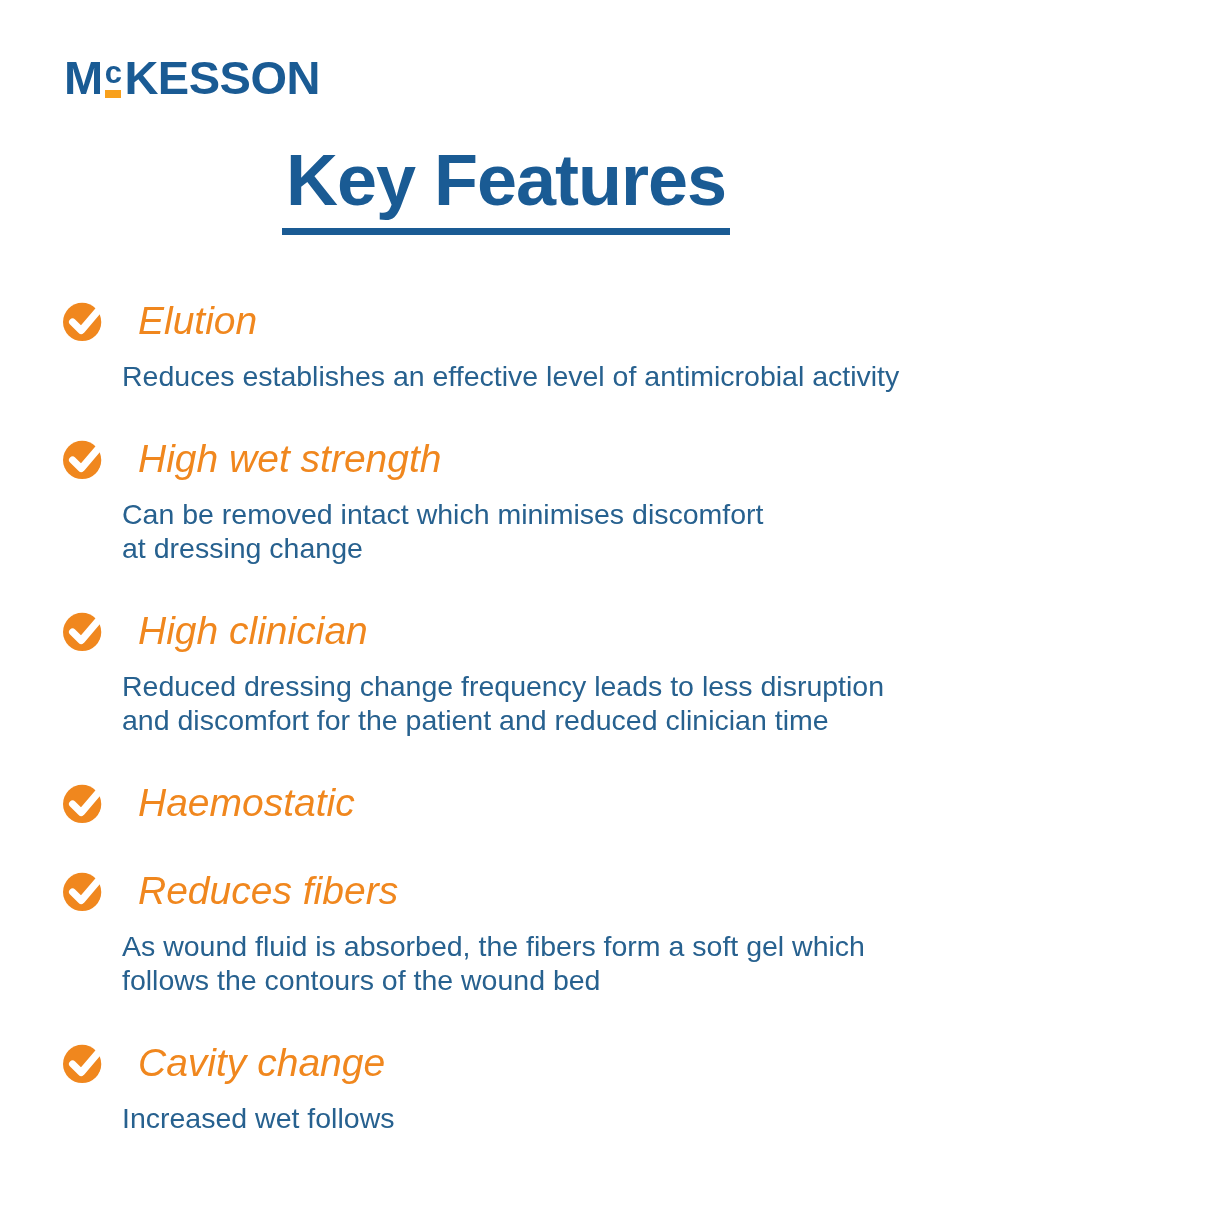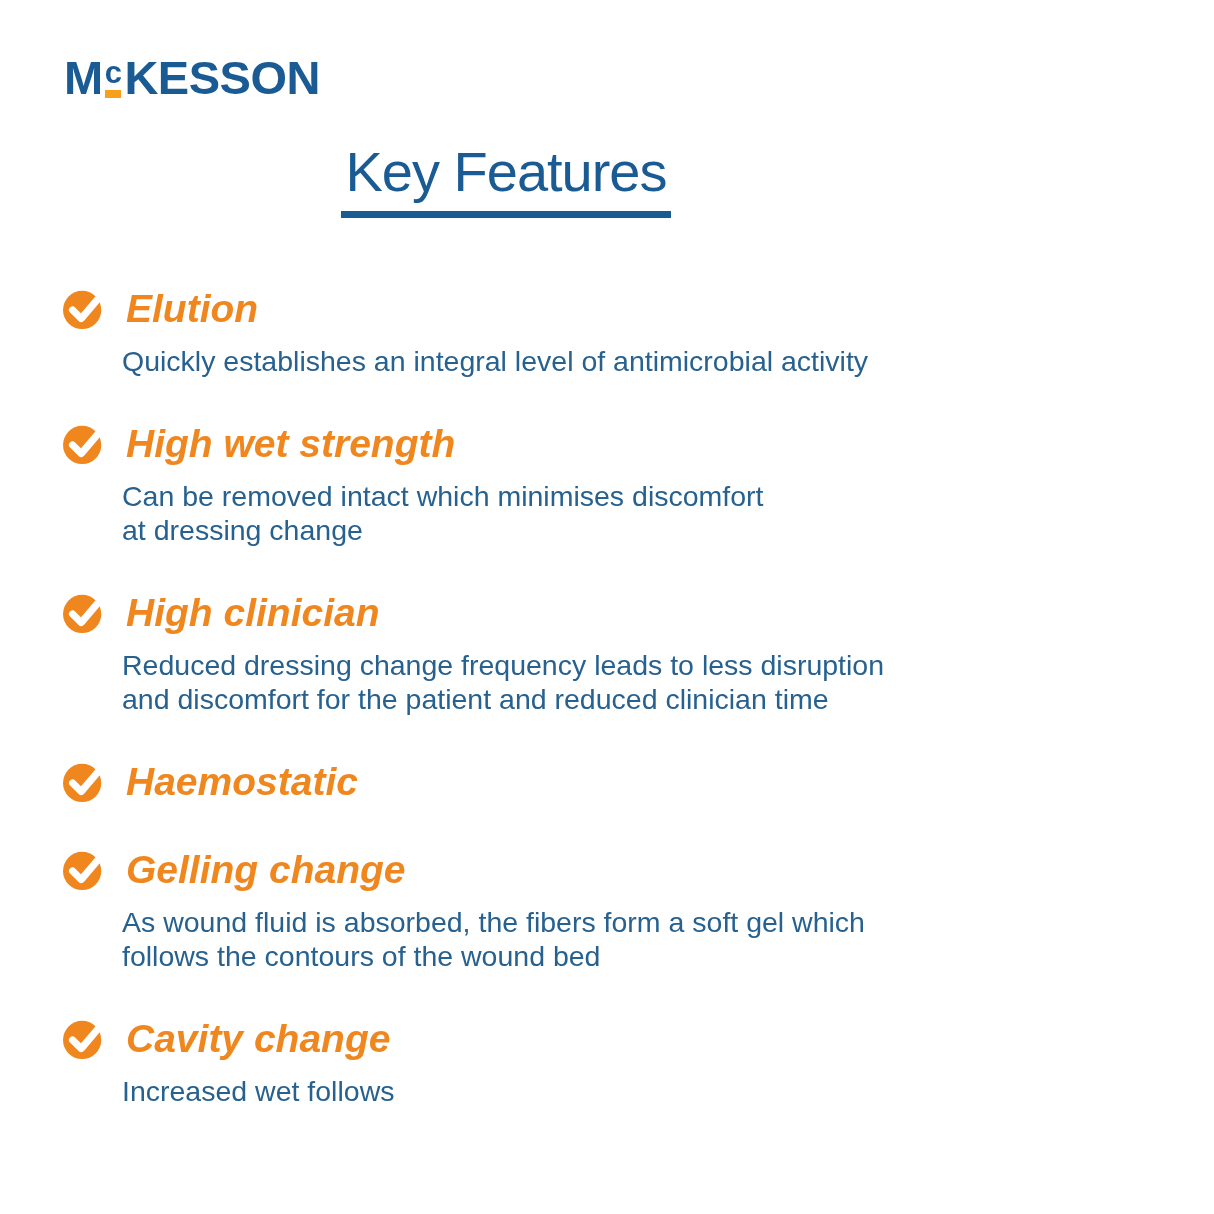--- a/index.html
+++ b/index.html
@@ -42,22 +42,22 @@
   .title-wrap {
     position: absolute;
     top: 142px;
     left: 0;
     right: 0;
     text-align: center;
   }
   .title {
     display: inline-block;
     margin: 0;
-    font-size: 56px;
-    font-weight: 400;
+    font-size: 72px;
+    font-weight: 700;
     letter-spacing: -1px;
     line-height: 1.06;
     color: #1a5b94;
     border-bottom: 7px solid #1a5b94;
     padding: 0 4px 10px 4px;
   }
 
   
   .features {
     position: absolute;
@@ -72,24 +72,24 @@
   }
   .feature:last-child { margin-bottom: 0; }
   .check {
     position: absolute;
     left: 0;
     top: 0;
     width: 44px;
     height: 44px;
   }
   .feature-heading {
-    margin: 4px;
+    margin: 16px;
     font-size: 39px;
     line-height: 44px;
-    font-weight: 700;
+    font-weight: 400;
     font-style: italic;
     color: #f0871e;
   }
   .desc {
     margin: 13px 0 0 0;
     font-size: 28.5px;
     line-height: 34px;
     font-weight: 400;
     color: #27618f;
   }
@@ -117,21 +117,21 @@
   </div>
 
   <div class="features">
   <div class="feature">
     <svg class="check" viewBox="0 0 46 46" aria-hidden="true">
       <circle cx="20" cy="24" r="20" fill="#f0871e"></circle>
       <path d="M10 24 L19 33 L42 6" fill="none" stroke="#ffffff" stroke-width="7.5" stroke-linecap="round" stroke-linejoin="round"></path>
     </svg>
     <h2 class="feature-heading">Elution</h2>
     <div>
-          <p class="desc">Quickly establishes an integral level of antimicrobial activity</p>
+          <p class="desc">Reduces establishes an effective level of antimicrobial activity</p>
         </div>
   </div>
 
   <div class="feature">
     <svg class="check" viewBox="0 0 46 46" aria-hidden="true">
       <circle cx="20" cy="24" r="20" fill="#f0871e"></circle>
       <path d="M10 24 L19 33 L42 6" fill="none" stroke="#ffffff" stroke-width="7.5" stroke-linecap="round" stroke-linejoin="round"></path>
     </svg>
     <h2 class="feature-heading">High wet strength</h2>
     <div>
@@ -156,21 +156,21 @@
       <path d="M10 24 L19 33 L42 6" fill="none" stroke="#ffffff" stroke-width="7.5" stroke-linecap="round" stroke-linejoin="round"></path>
     </svg>
     <h2 class="feature-heading">Haemostatic</h2>
   </div>
 
   <div class="feature">
     <svg class="check" viewBox="0 0 46 46" aria-hidden="true">
       <circle cx="20" cy="24" r="20" fill="#f0871e"></circle>
       <path d="M10 24 L19 33 L42 6" fill="none" stroke="#ffffff" stroke-width="7.5" stroke-linecap="round" stroke-linejoin="round"></path>
     </svg>
-    <h2 class="feature-heading">Gelling change</h2>
+    <h2 class="feature-heading">Reduces fibers</h2>
     <div>
           <p class="desc">As wound fluid is absorbed, the fibers form a soft gel which<br>follows the contours of the wound bed</p>
         </div>
   </div>
 
   <div class="feature">
     <svg class="check" viewBox="0 0 46 46" aria-hidden="true">
       <circle cx="20" cy="24" r="20" fill="#f0871e"></circle>
       <path d="M10 24 L19 33 L42 6" fill="none" stroke="#ffffff" stroke-width="7.5" stroke-linecap="round" stroke-linejoin="round"></path>
     </svg>

